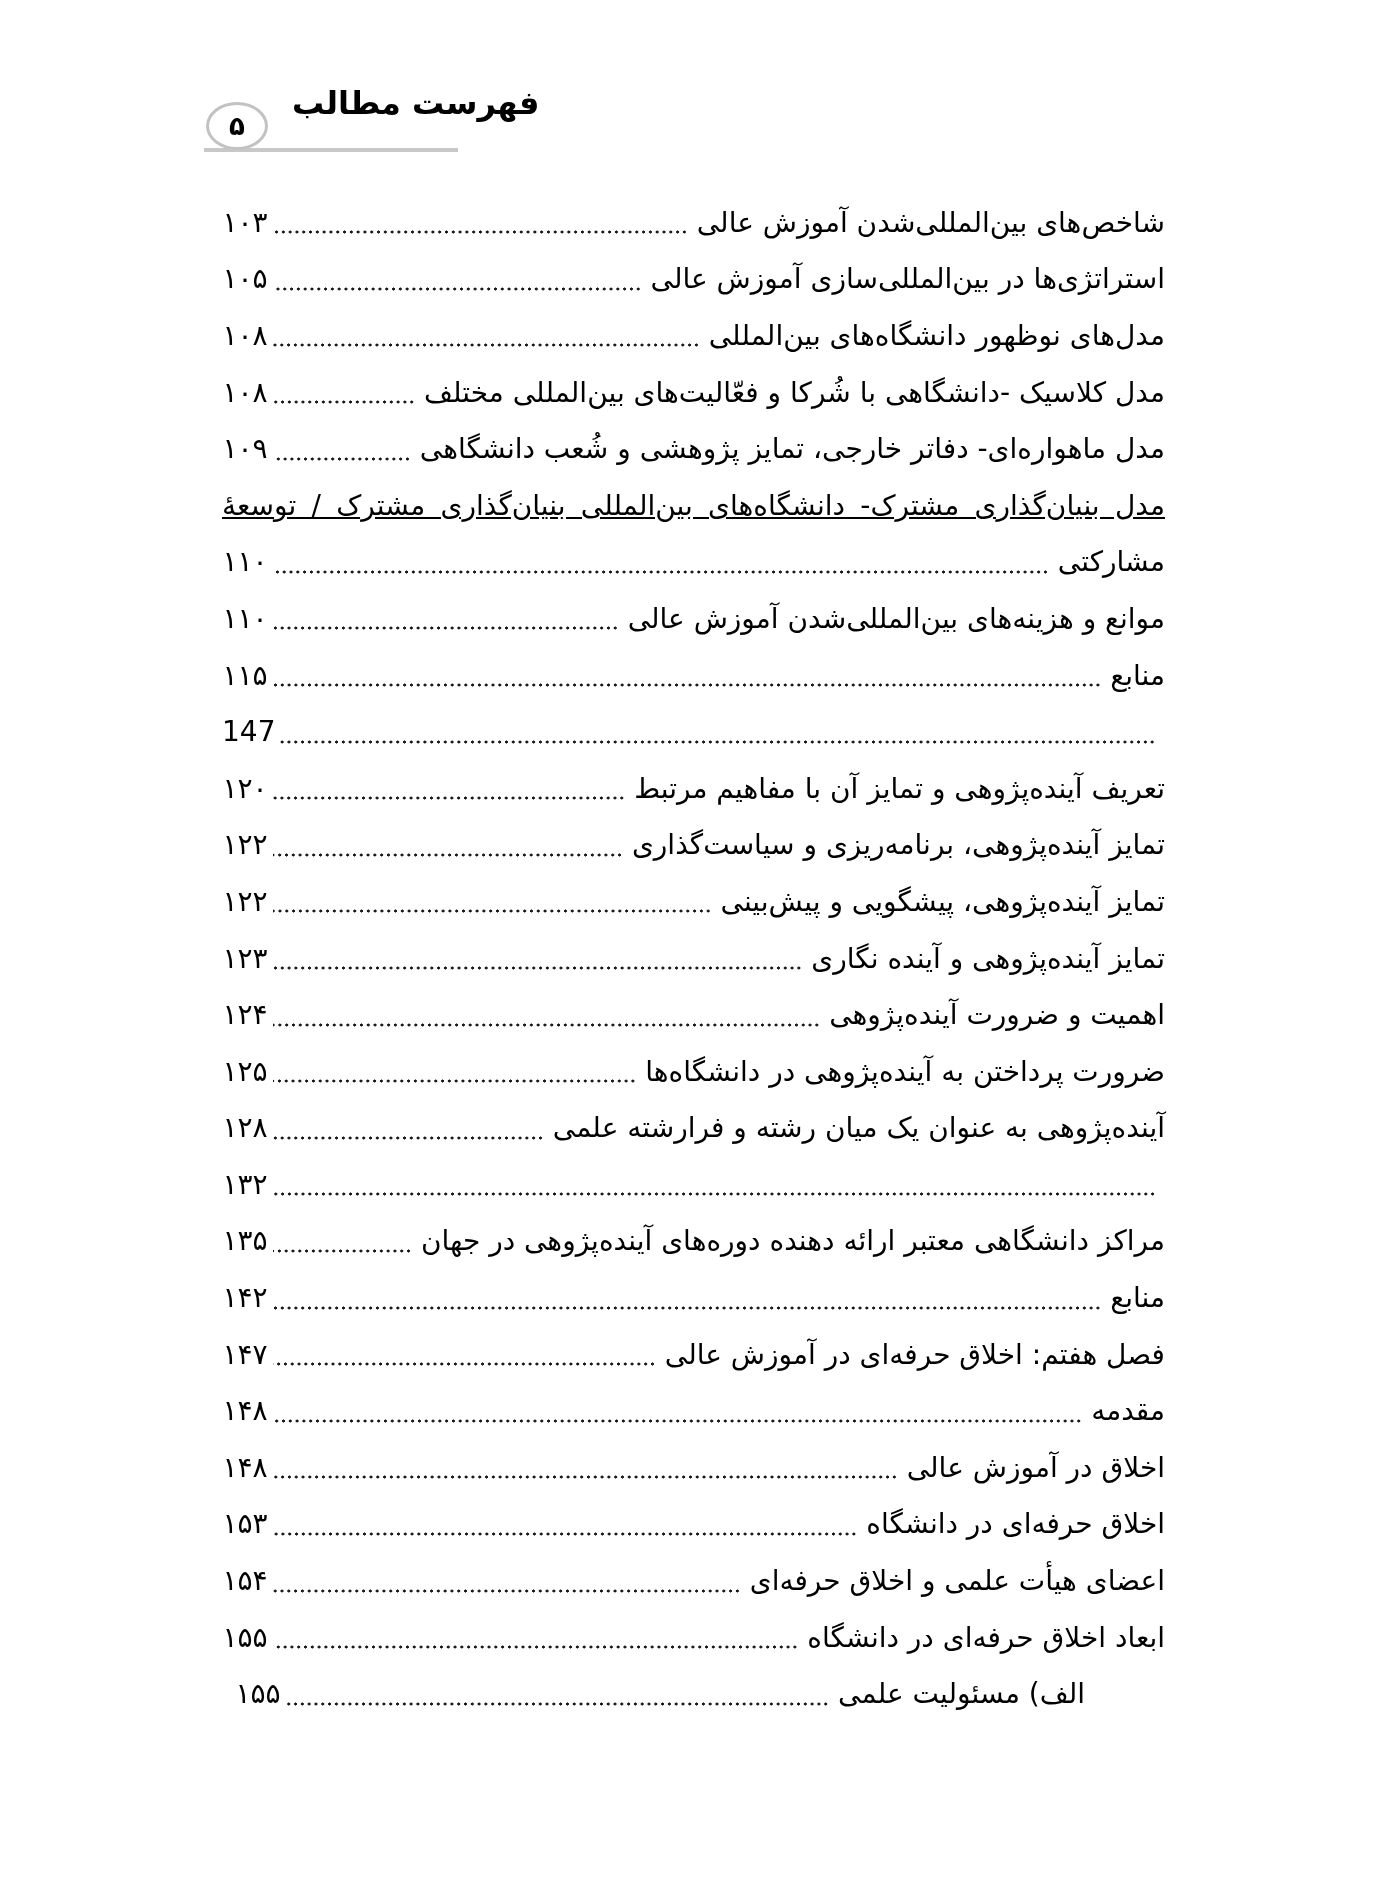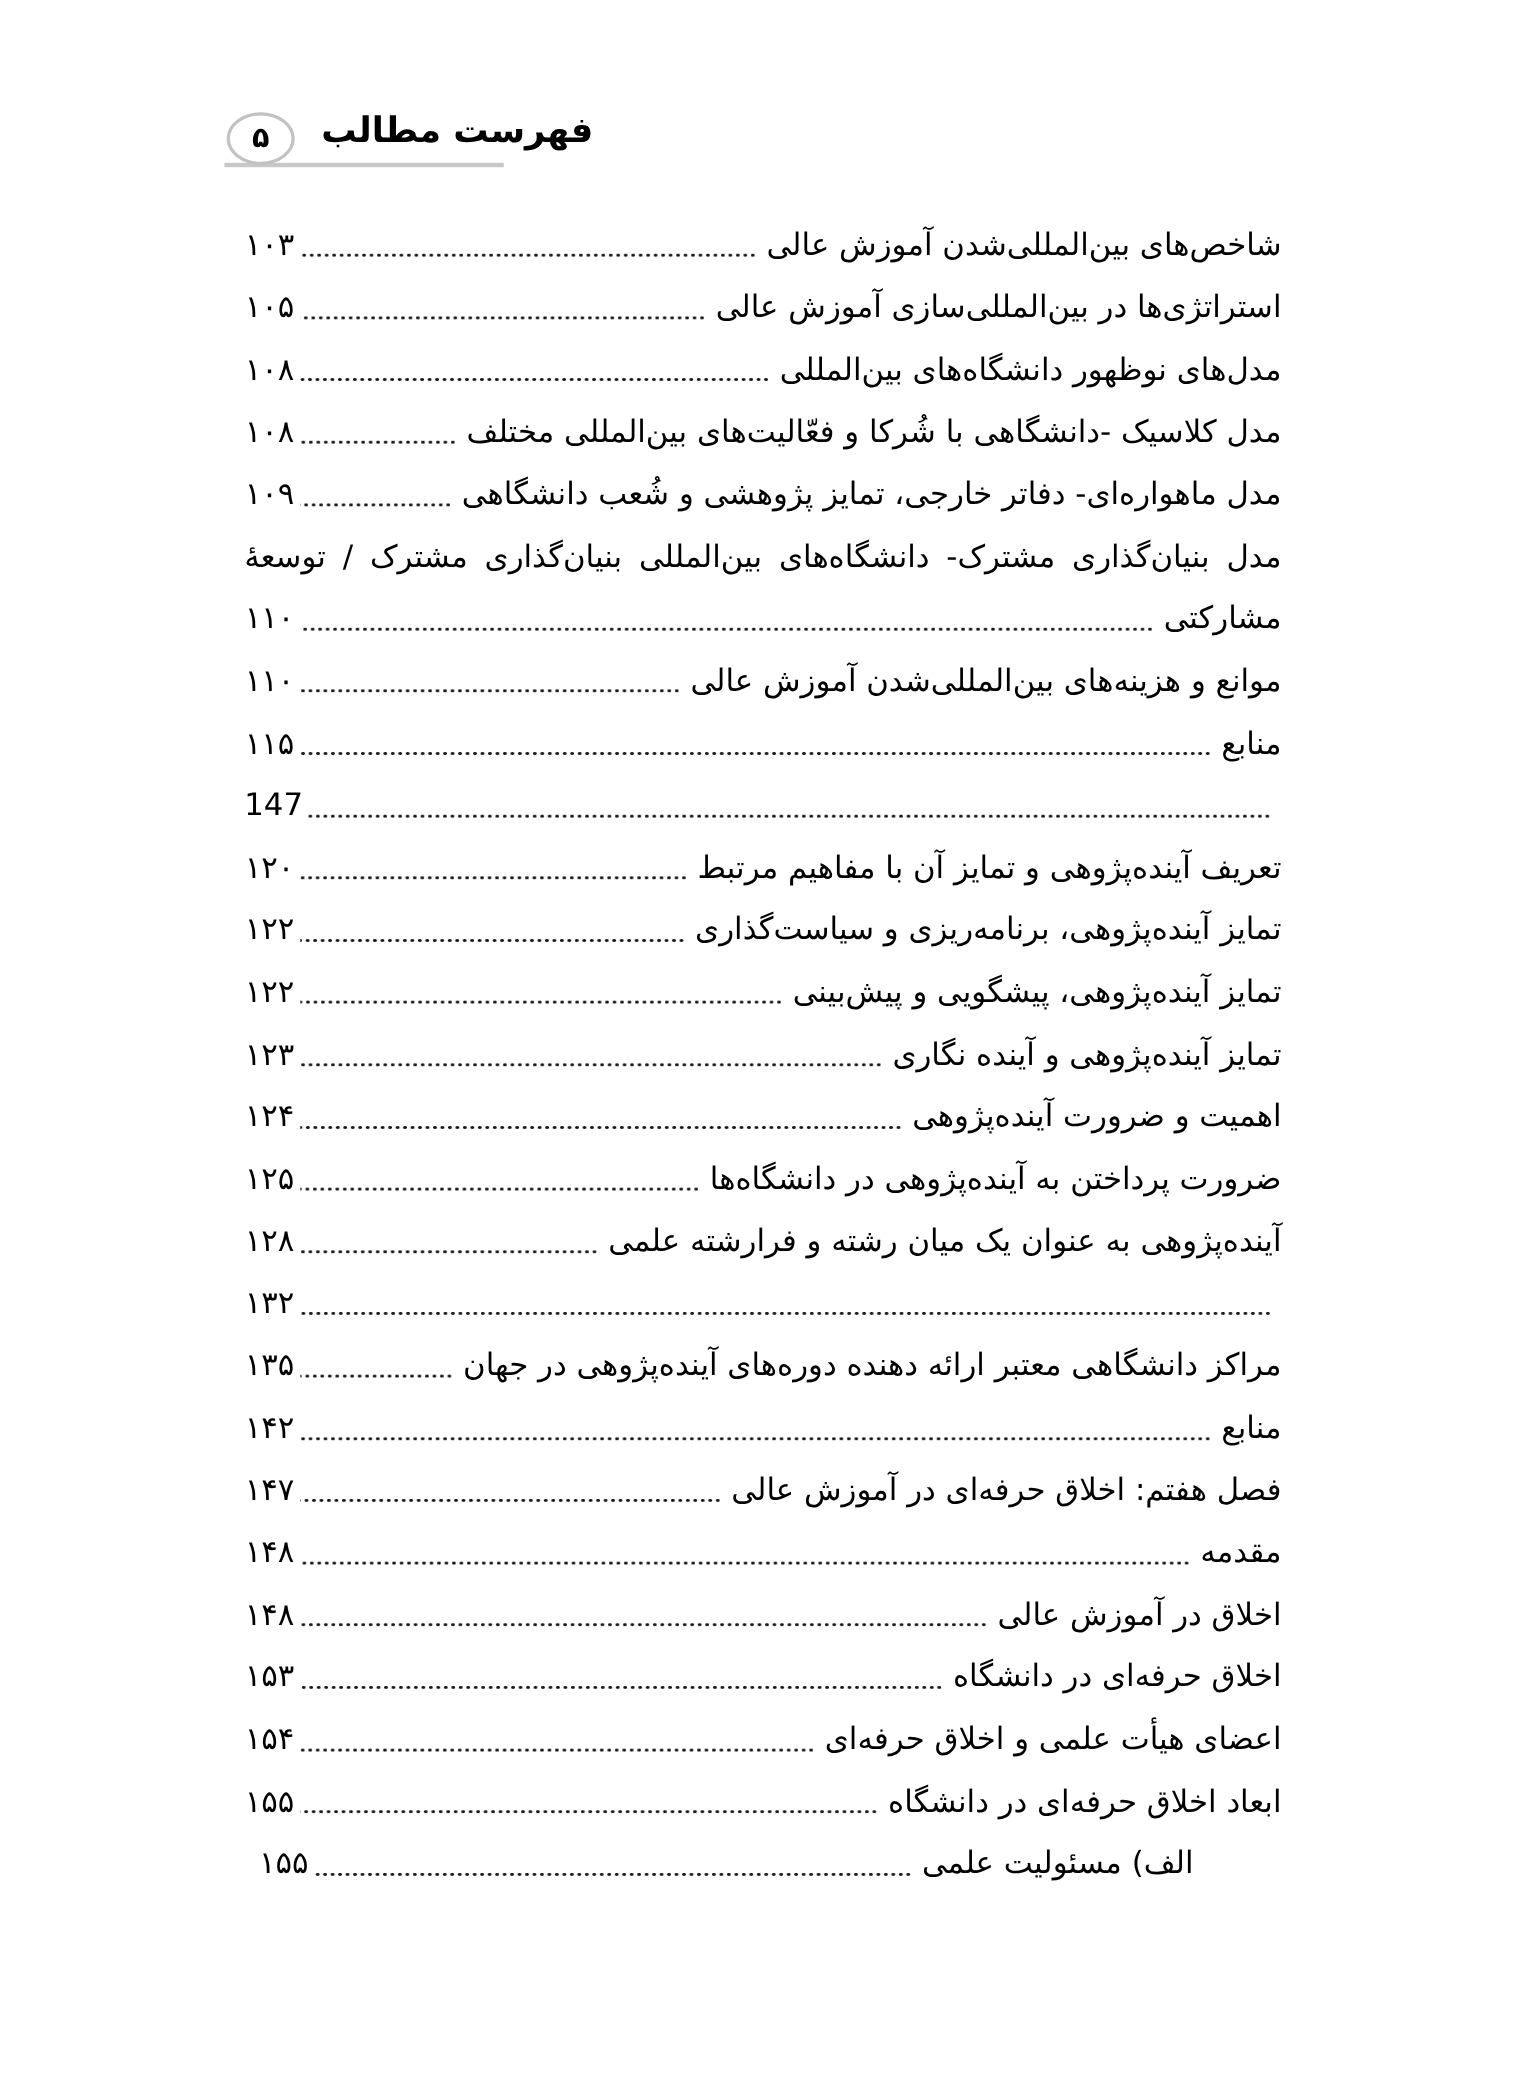--- a/index.html
+++ b/index.html
@@ -17,21 +17,21 @@
     position:absolute; left:206px; top:102px;
     width:56px; height:42px;
     border:3px solid var(--badge-border,#c2c2c2);
     border-radius:50%;
     display:flex; align-items:center; justify-content:center;
     font-size:26px; font-weight:bold;
     background:#ffffff;
     z-index:2;
   }
   .header-title {
-    position:absolute; left:292px; top:99px;
+    position:absolute; left:292px; top:84px;
     font-size:32px; font-weight:bold;
     direction:rtl; white-space:nowrap;
     z-index:2;
   }
   .header-rule {
     position:absolute; left:204px; top:148px;
     width:254px; height:4px;
     background:var(--rule-color,#c8c8c8);
     z-index:1;
   }
@@ -60,20 +60,21 @@
   .toc-row .num {
     min-width:46px;
     text-align:center;
     white-space:nowrap;
   }
   .toc-row.justified .jtitle {
     flex:1 1 100%;
     text-align:justify;
     text-align-last:justify;
     white-space:normal;
+    text-decoration:underline;
   }
   .toc-row.indent { padding-right:80px; padding-left:13px; }
 </style>
 </head>
 <body>
 
 <div class="page">
 
   <div class="page-badge">
     <span>۵</span>

